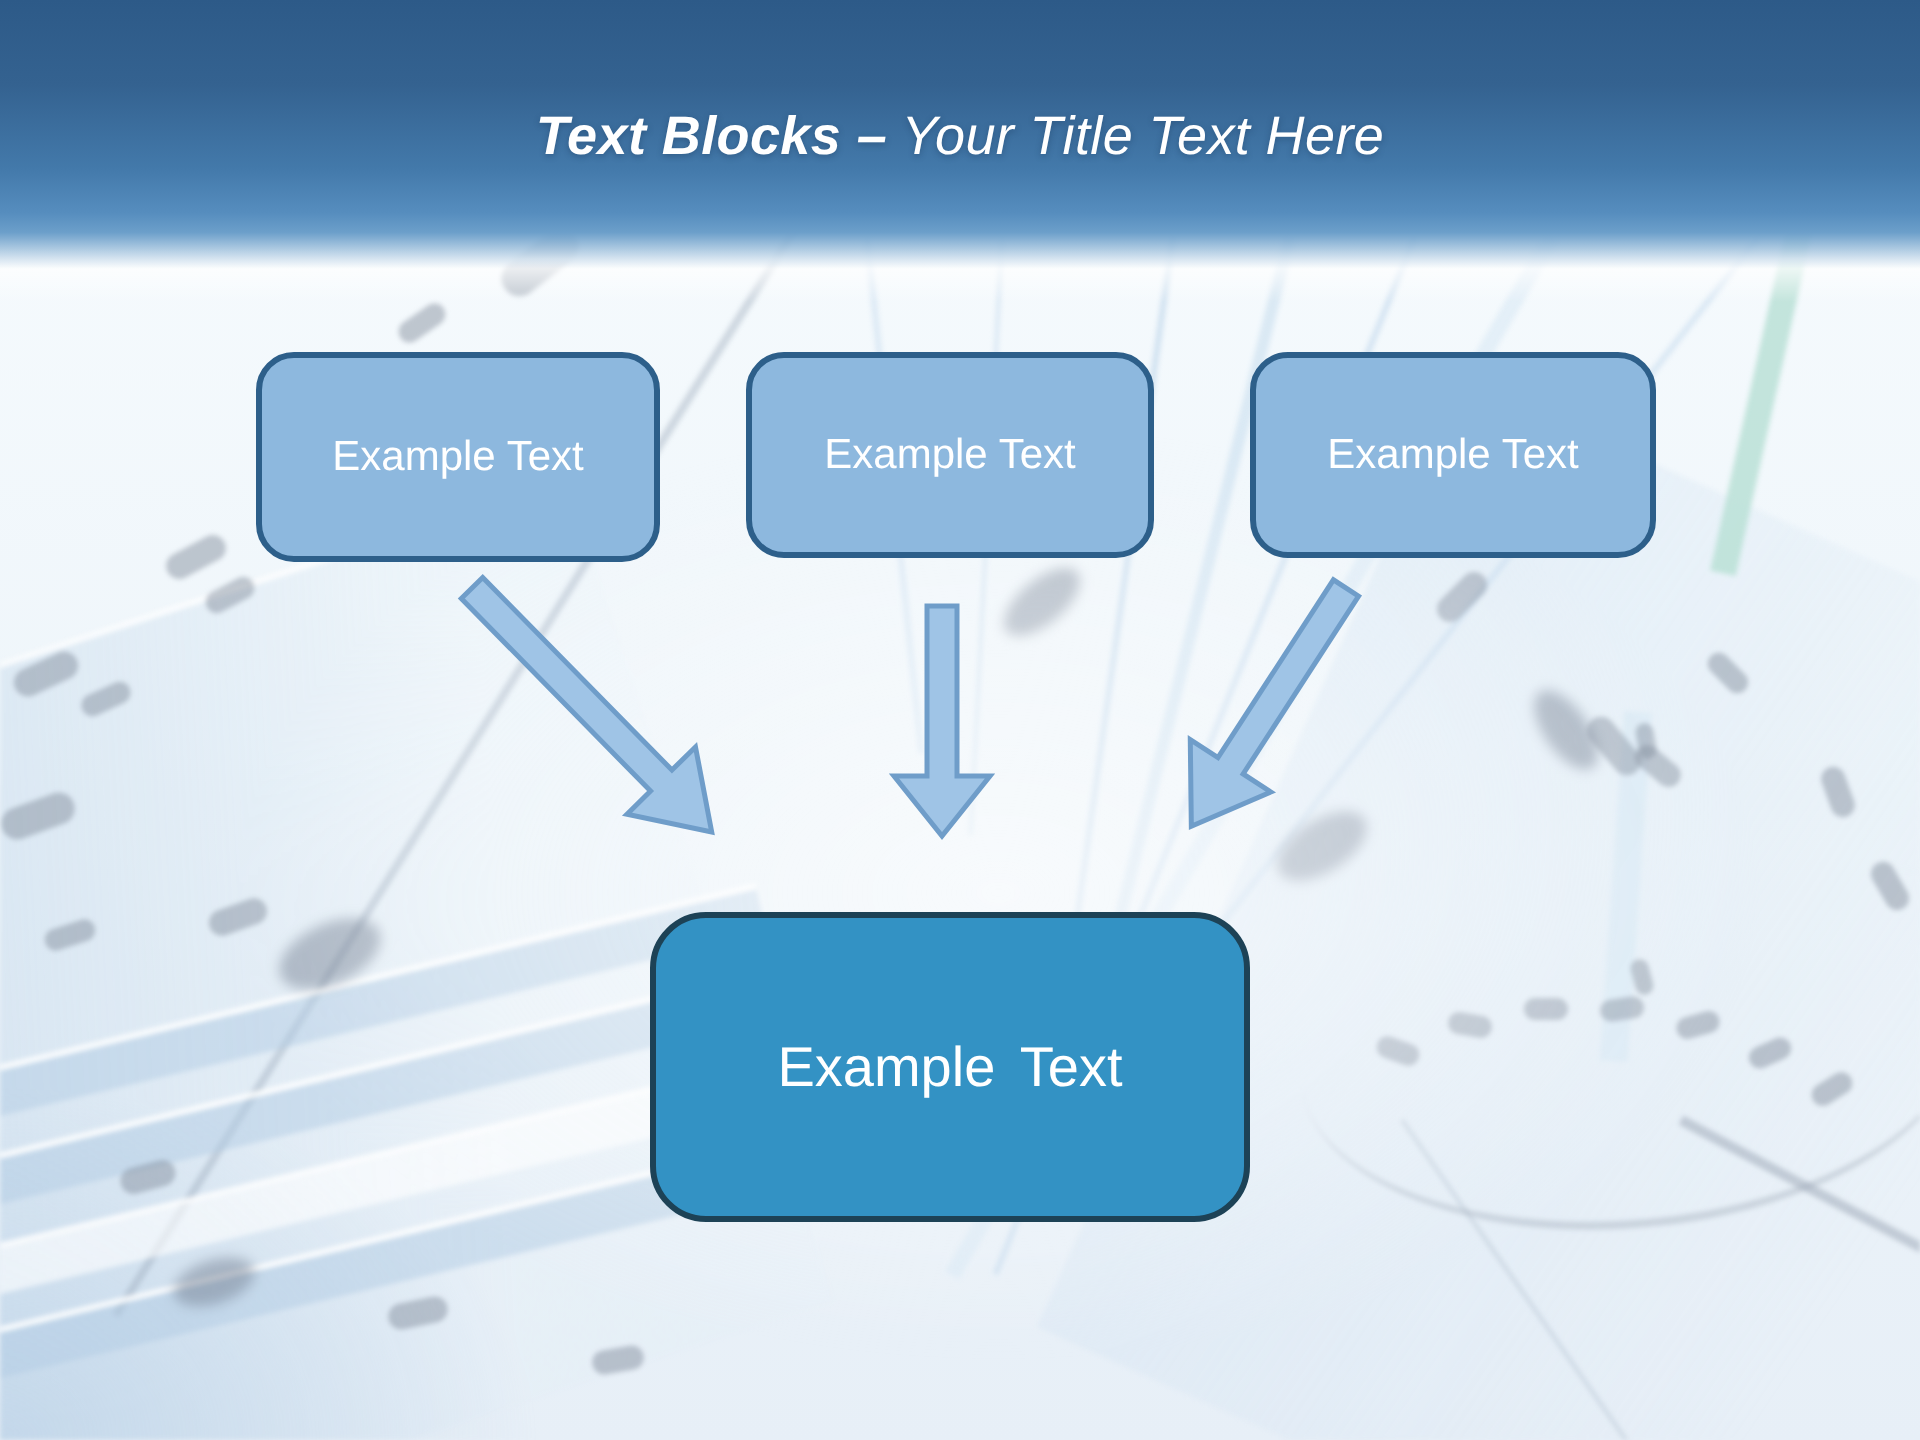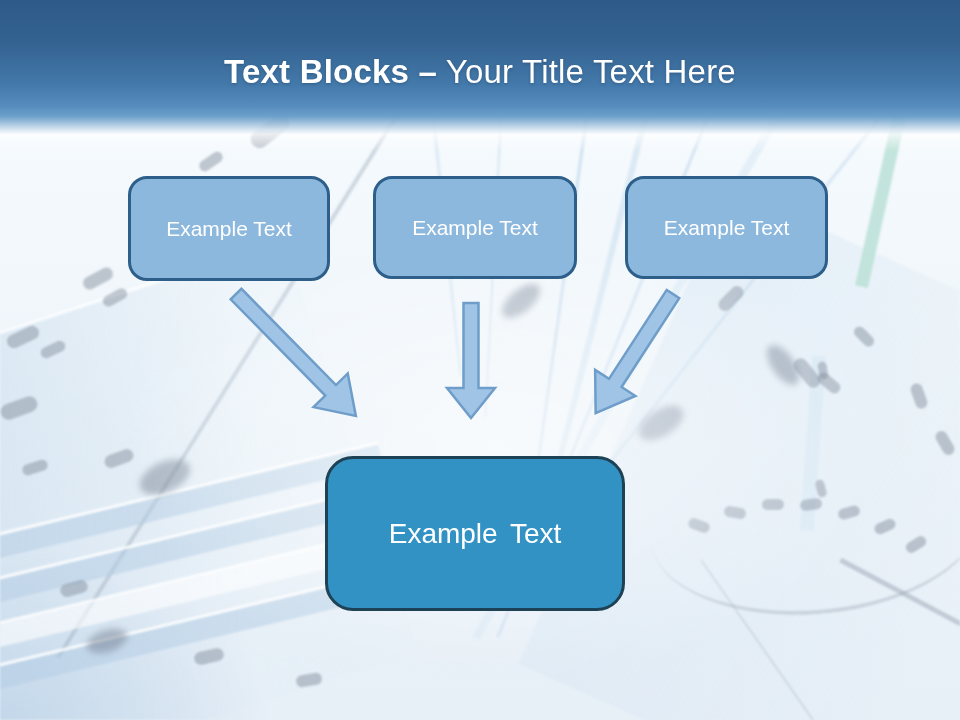--- a/index.html
+++ b/index.html
@@ -21,22 +21,22 @@
   .stripe{position:absolute;height:22px;width:430px;left:-40px;
     background:rgba(178,204,228,.5);box-shadow:0 -3px 0 rgba(255,255,255,.85);
     transform:rotate(-13.5deg);transform-origin:0 0;}
   .arc{position:absolute;border-radius:50%;}
   
   .header{position:absolute;left:0;top:0;width:100%;height:140px;z-index:3;
     background:linear-gradient(180deg,#2d5a88 0%,#346290 30%,#4379aa 60%,#568dbe 76%,#6c9fca 83%,rgba(124,170,210,0) 96%);}
   .headerglow{position:absolute;left:0;right:0;top:103px;height:48px;z-index:2;
     background:linear-gradient(180deg,rgba(255,255,255,0),rgba(255,255,255,.9) 55%,rgba(255,255,255,0));}
   .title{position:absolute;top:53px;left:0;width:100%;text-align:center;z-index:4;
-    color:#ffffff;font-size:33px;letter-spacing:.2px;
-    text-shadow:0 1px 3px rgba(25,55,90,.4);white-space:pre;}
+    color:#ffffff;font-size:27px;letter-spacing:.2px;
+    text-shadow:0 1px 3px rgba(25,55,90,.4);white-space:pre;font-style:italic;}
   .title .tb{font-weight:700;}
   
   .tbox{position:absolute;z-index:5;box-sizing:border-box;
     background:#8db8de;border:3px solid #2d5f8a;border-radius:19px;
     display:flex;align-items:center;justify-content:center;
     color:#ffffff;font-size:21px;}
   .b1{left:128px;top:176px;width:202px;height:105px;}
   .b2{left:373px;top:176px;width:204px;height:103px;}
   .b3{left:625px;top:176px;width:203px;height:103px;}
   .cbox{position:absolute;left:325px;top:456px;width:300px;height:155px;z-index:5;box-sizing:border-box;

